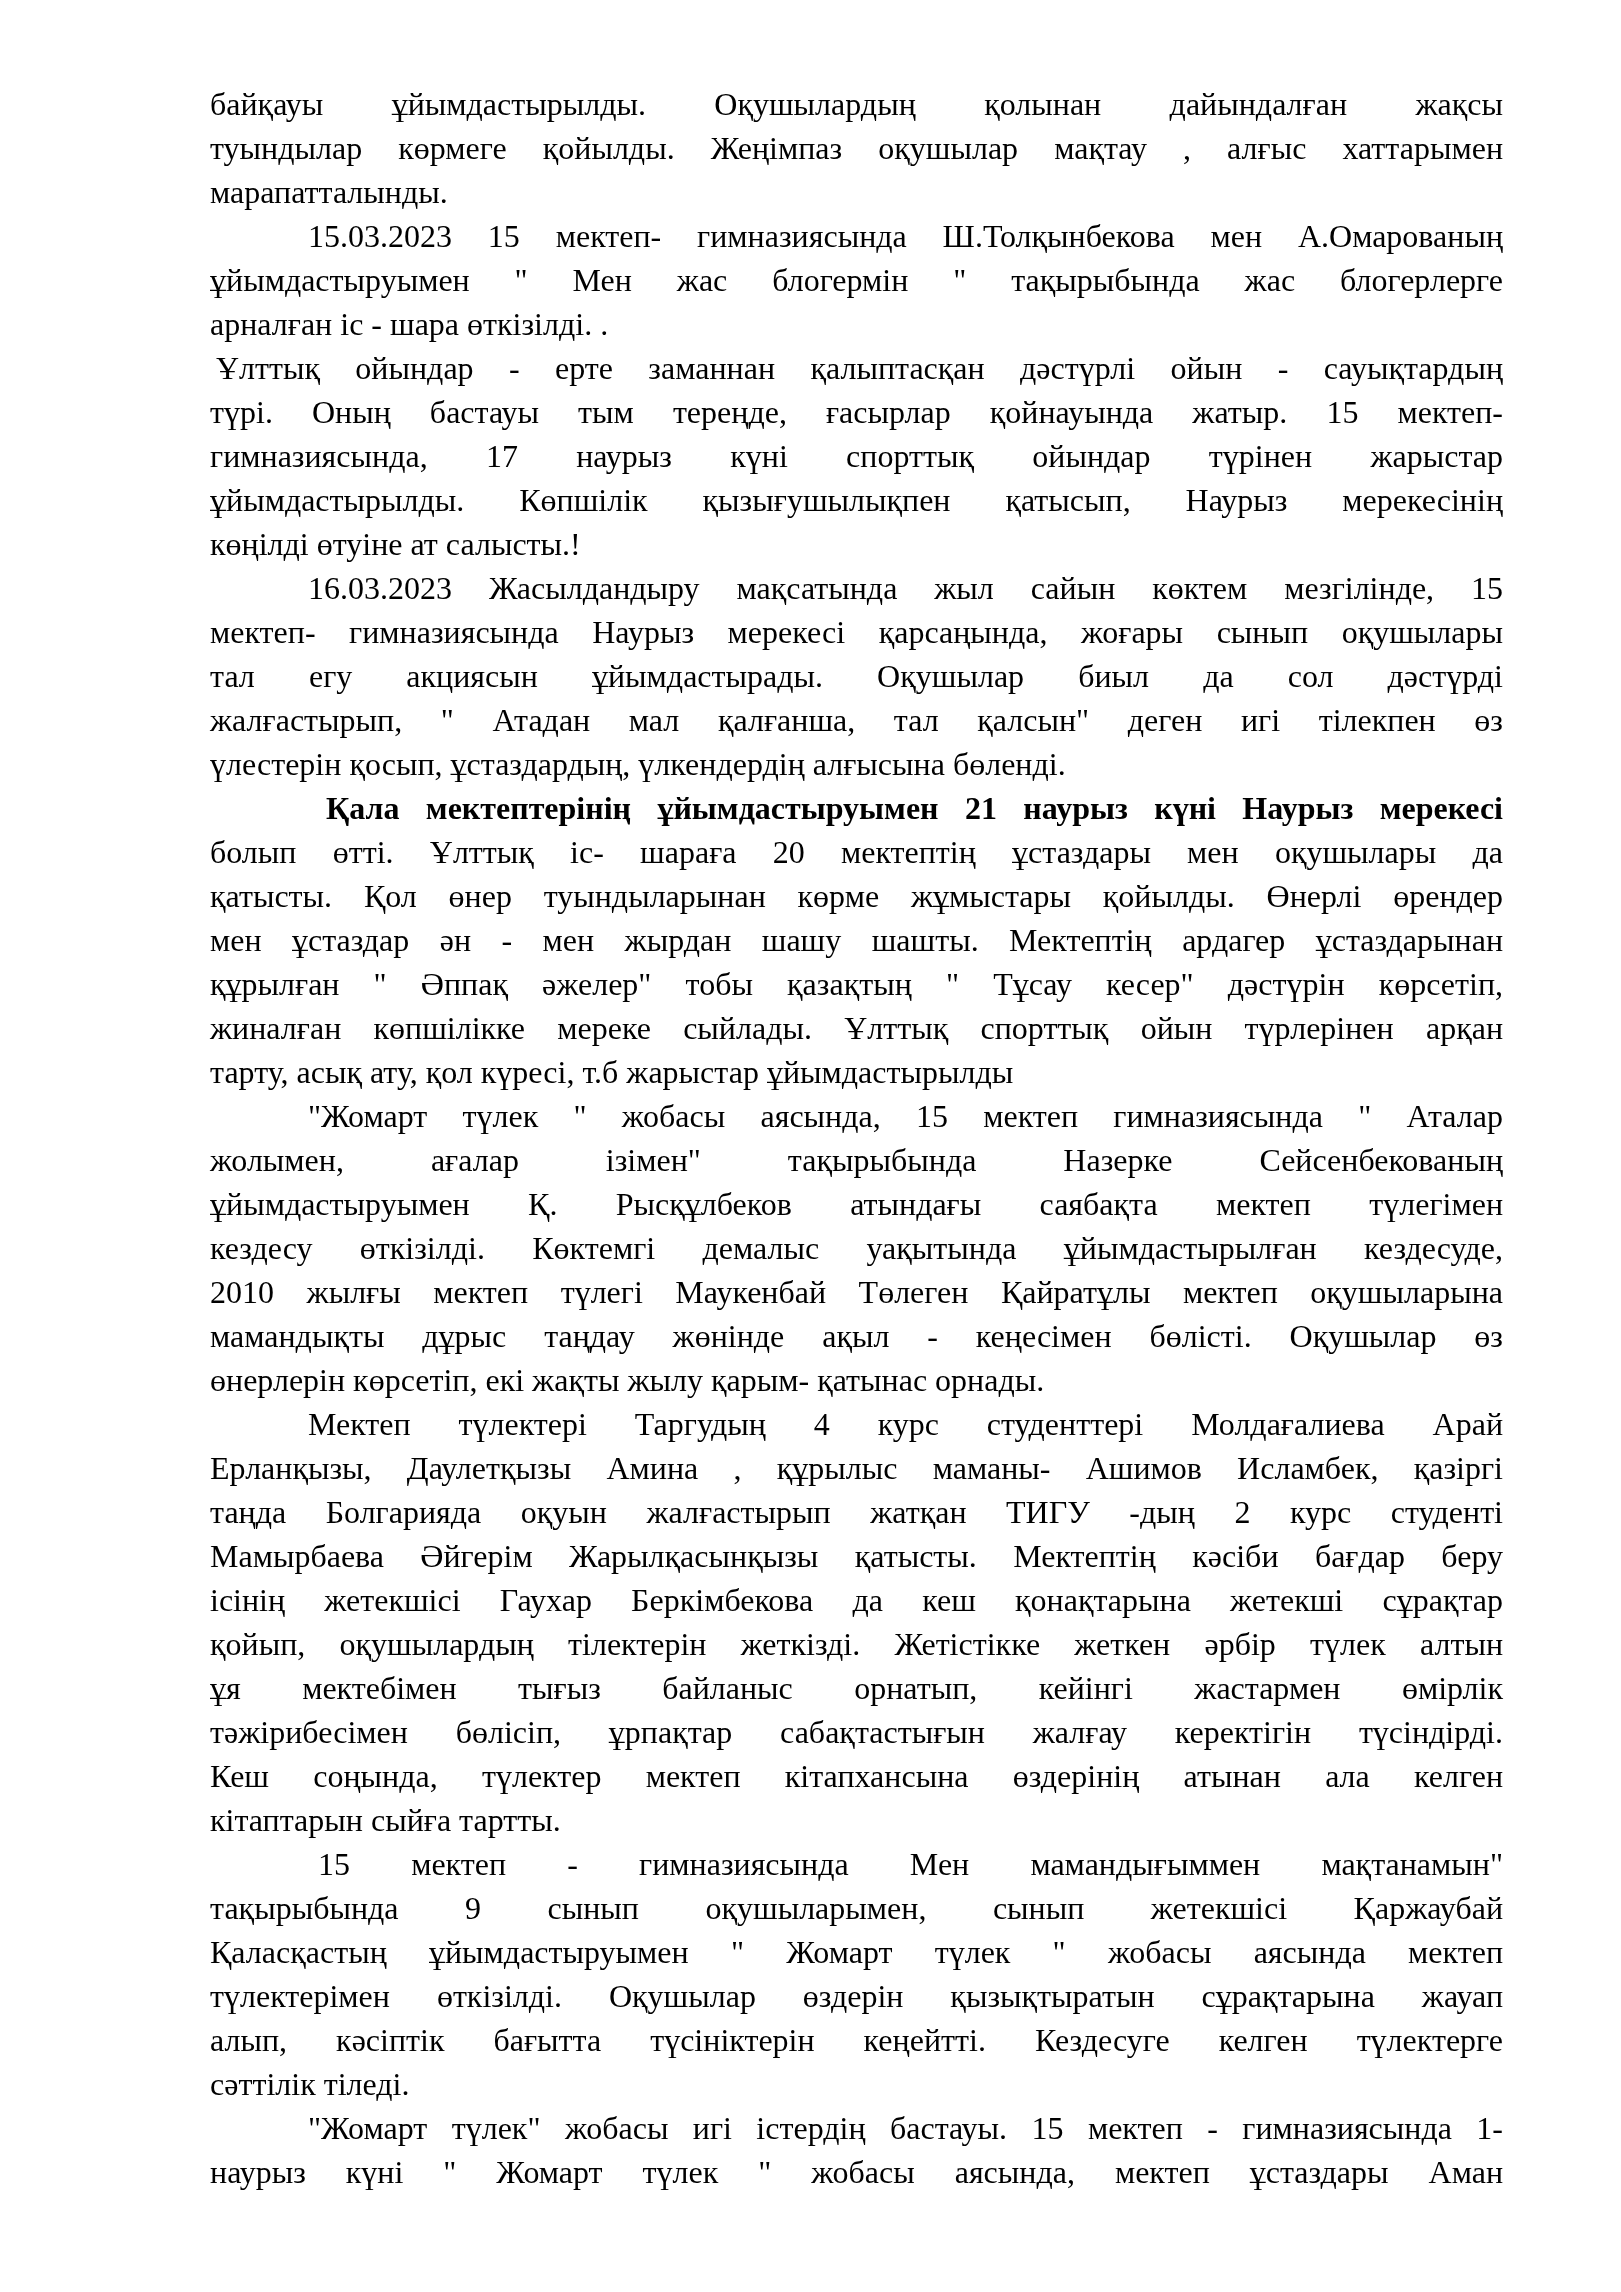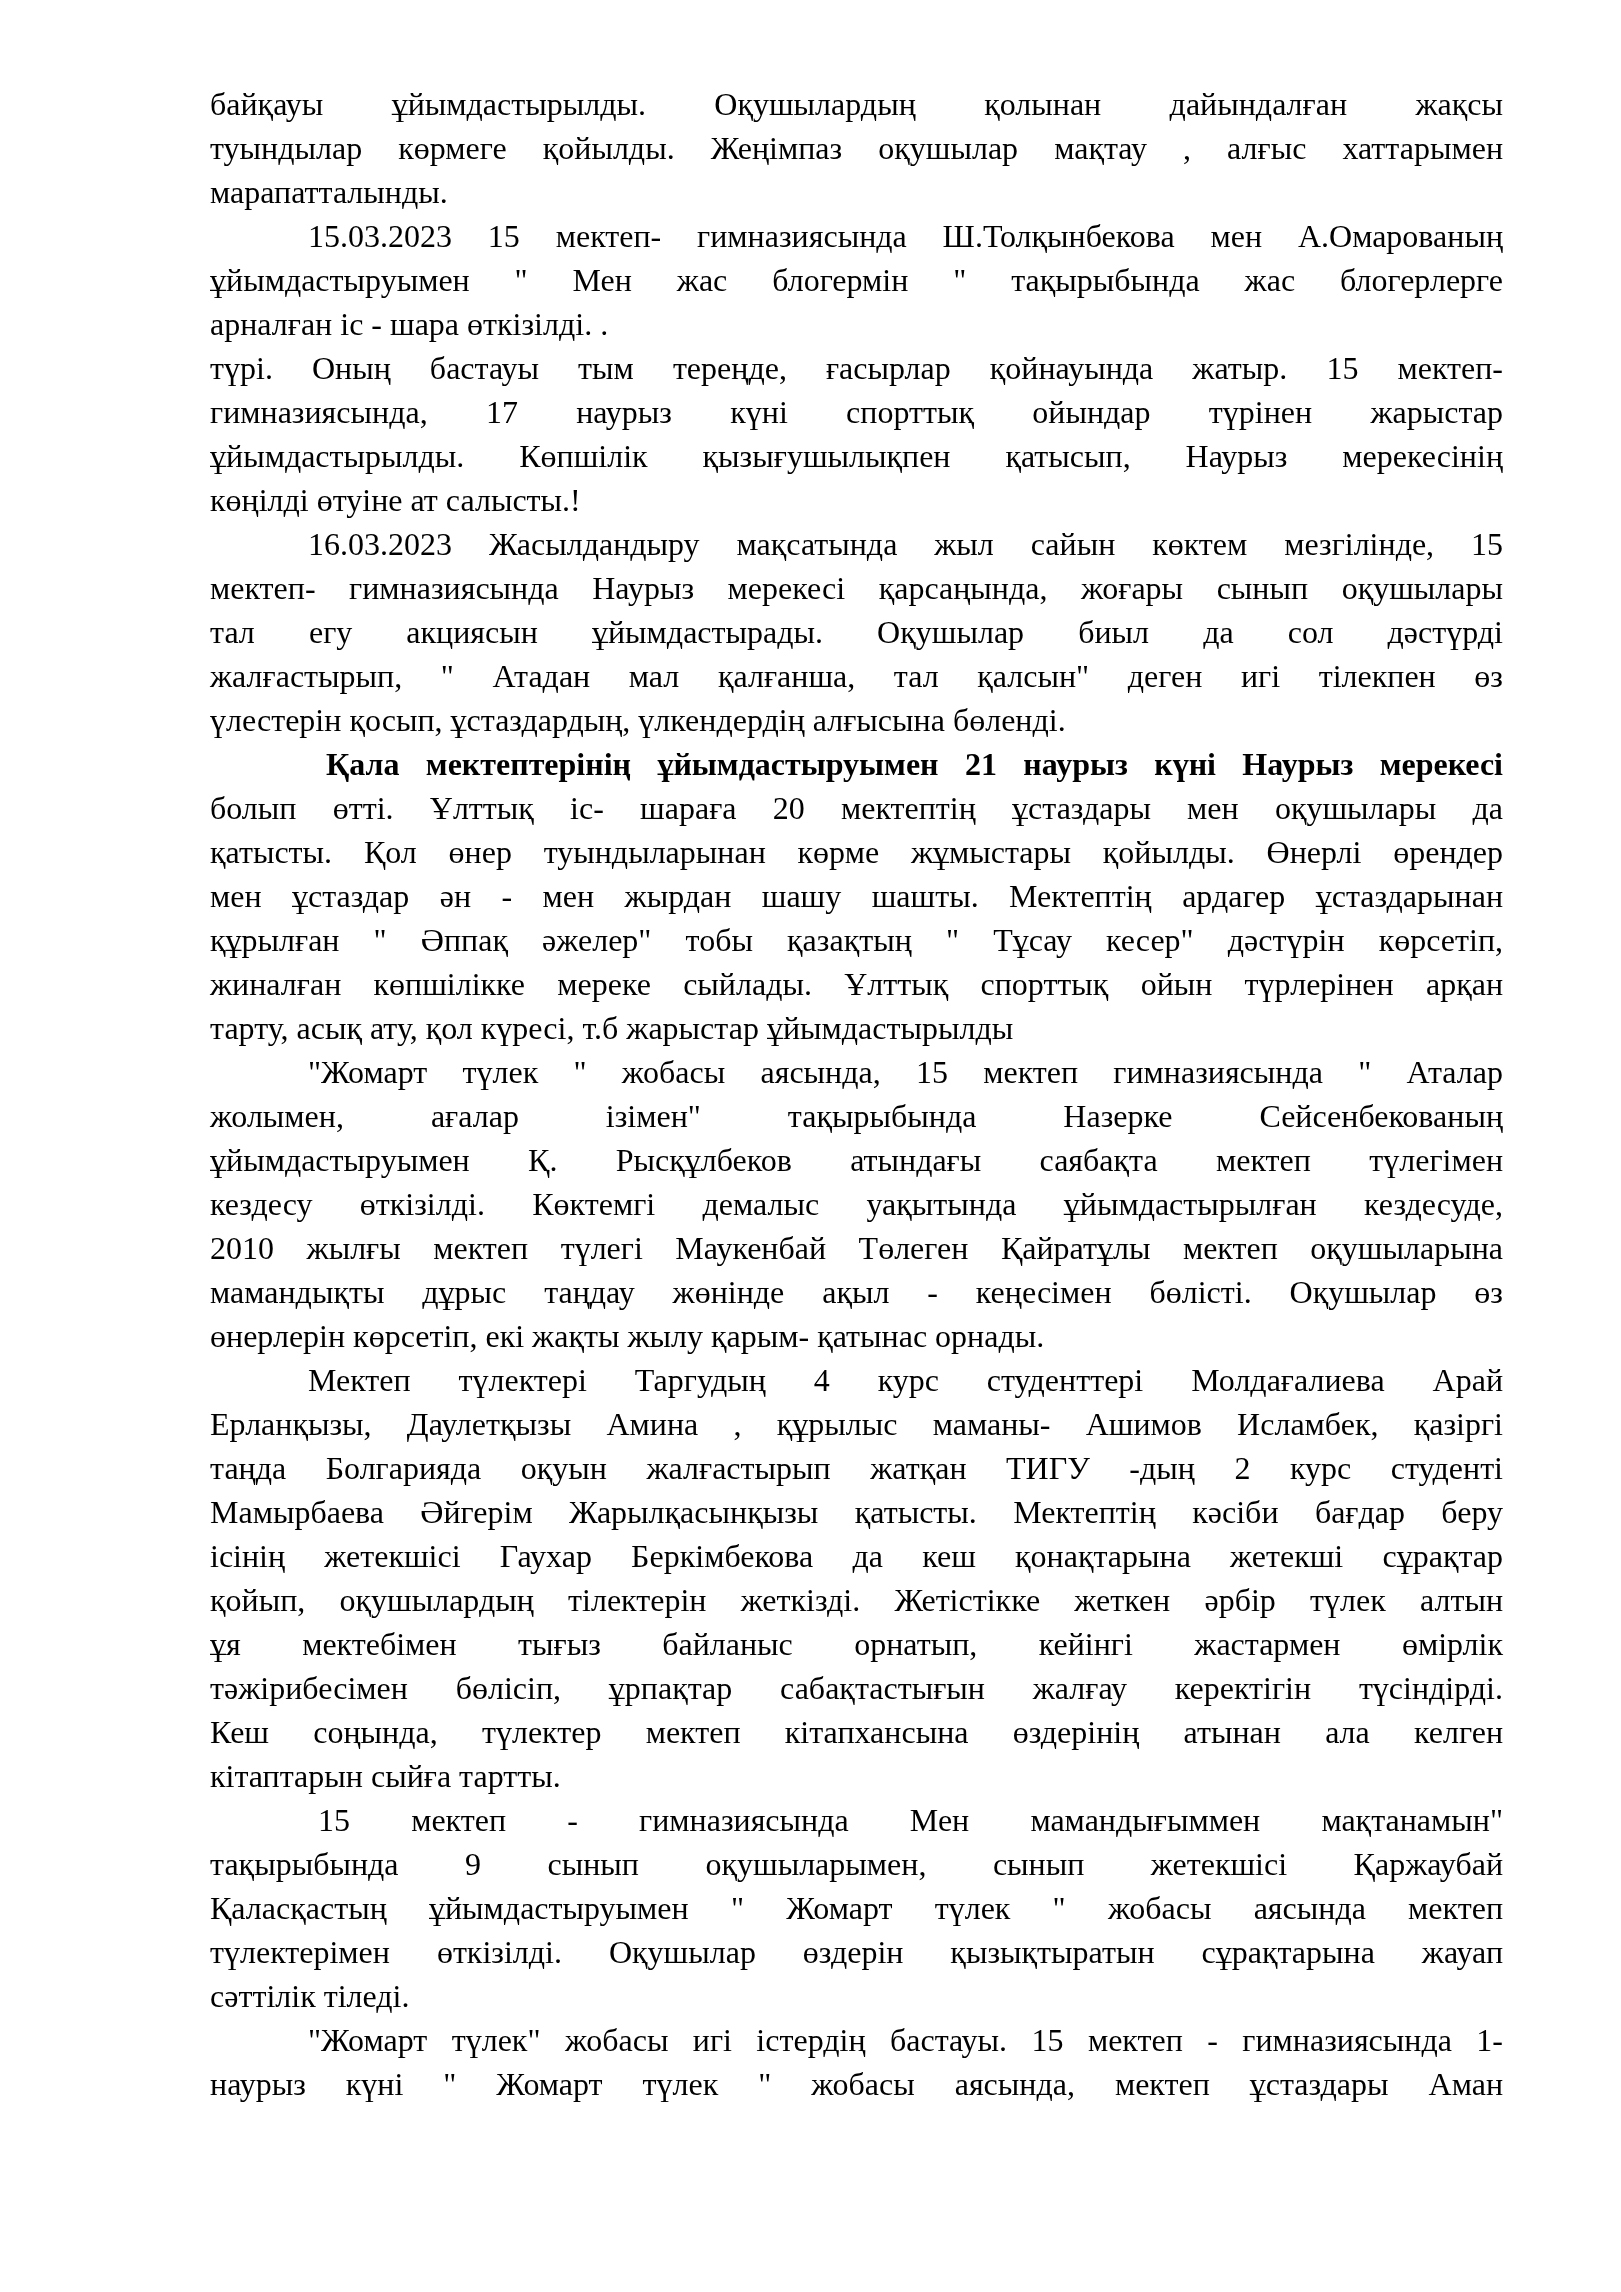--- a/index.html
+++ b/index.html
@@ -53,20 +53,21 @@
     <div class="line last">марапатталынды.</div>
   </div>
 
   <div class="paragraph">
     <div class="line indent">15.03.2023 15 мектеп- гимназиясында Ш.Толқынбекова мен А.Омарованың</div>
     <div class="line">ұйымдастыруымен " Мен жас блогермін " тақырыбында жас блогерлерге</div>
     <div class="line last">арналған іс - шара өткізілді. .</div>
   </div>
 
   <div class="paragraph">
+    <div class="line indent-sm">Ұлттық ойындар - ерте заманнан қалыптасқан дәстүрлі ойын - сауықтардың</div>
     <div class="line">түрі. Оның бастауы тым тереңде, ғасырлар қойнауында жатыр. 15 мектеп-</div>
     <div class="line">гимназиясында, 17 наурыз күні спорттық ойындар түрінен жарыстар</div>
     <div class="line">ұйымдастырылды. Көпшілік қызығушылықпен қатысып, Наурыз мерекесінің</div>
     <div class="line last">көңілді өтуіне ат салысты.!</div>
   </div>
 
   <div class="paragraph">
     <div class="line indent">16.03.2023 Жасылдандыру мақсатында жыл сайын көктем мезгілінде, 15</div>
     <div class="line">мектеп- гимназиясында Наурыз мерекесі қарсаңында, жоғары сынып оқушылары</div>
     <div class="line">тал егу акциясын ұйымдастырады. Оқушылар биыл да сол дәстүрді</div>
@@ -105,20 +106,21 @@
     <div class="line">тәжірибесімен бөлісіп, ұрпақтар сабақтастығын жалғау керектігін түсіндірді.</div>
     <div class="line">Кеш соңында, түлектер мектеп кітапхансына өздерінің атынан ала келген</div>
     <div class="line last">кітаптарын сыйға тартты.</div>
   </div>
 
   <div class="paragraph">
     <div class="line indent-md">15 мектеп - гимназиясында Мен мамандығыммен мақтанамын"</div>
     <div class="line">тақырыбында 9 сынып оқушыларымен, сынып жетекшісі Қаржаубай</div>
     <div class="line">Қаласқастың ұйымдастыруымен " Жомарт түлек " жобасы аясында мектеп</div>
     <div class="line">түлектерімен өткізілді. Оқушылар өздерін қызықтыратын сұрақтарына жауап</div>
+    <div class="line">алып, кәсіптік бағытта түсініктерін кеңейтті. Кездесуге келген түлектерге</div>
     <div class="line last">сәттілік тіледі.</div>
   </div>
 
   <div class="paragraph">
     <div class="line indent">"Жомарт түлек" жобасы игі істердің бастауы. 15 мектеп - гимназиясында 1-</div>
     <div class="line">наурыз күні " Жомарт түлек " жобасы аясында, мектеп ұстаздары Аман</div>
   </div>
 
 </div>
 

